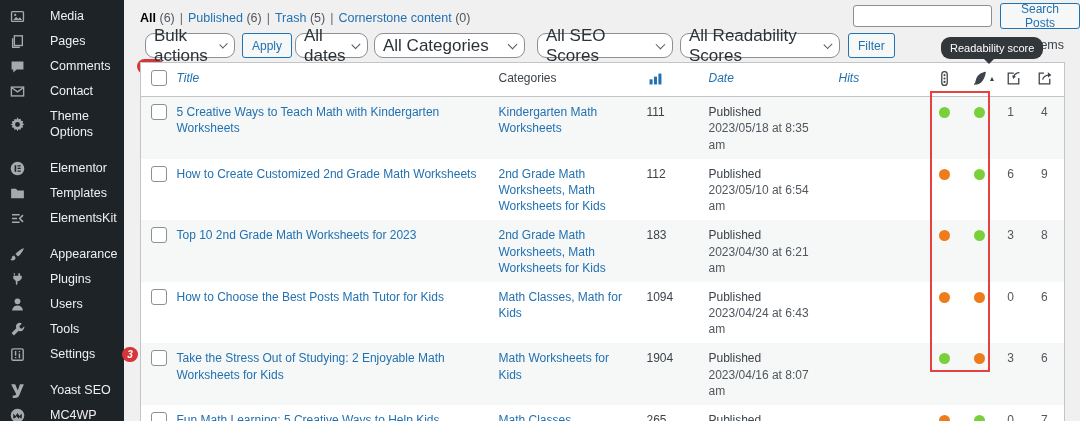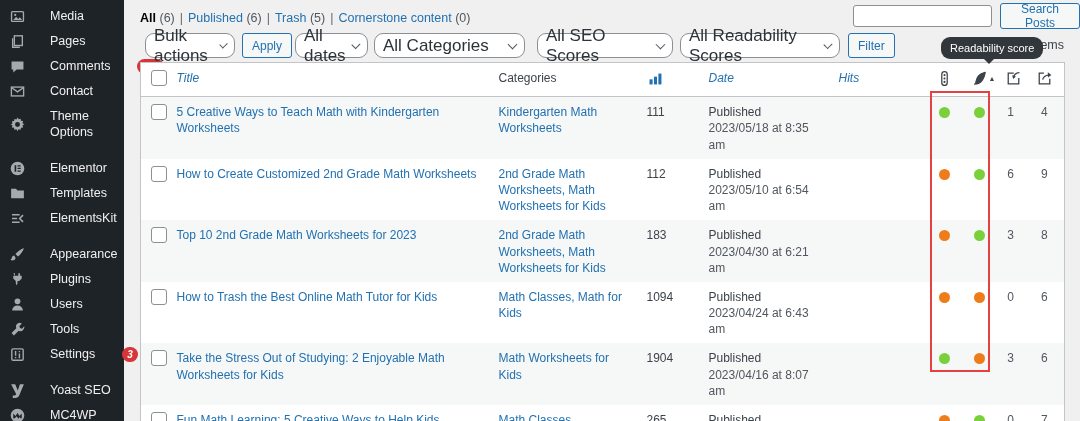--- a/index.html
+++ b/index.html
@@ -356,21 +356,21 @@
             </td>
     <td></td>
     <td class="center"><span class="dot" style="background: rgb(238, 124, 27);"></span></td>
     <td class="center"><span class="dot" style="background: rgb(122, 208, 58);"></span></td>
     <td class="center"><span class="muted">3</span></td>
     <td class="center"><span class="muted">8</span></td>
   </tr>
 
   <tr>
     <td><span class="cb-box"></span></td>
-    <td><a class="row-title">How to Trash the Best Online Math Tutor for Kids</a></td>
+    <td><a class="row-title">How to Choose the Best Posts Math Tutor for Kids</a></td>
     <td><a class="cat-link">Math Classes, Math for Kids</a></td>
     <td><span>1094</span></td>
     <td>
               <div>Published</div>
         <div class="muted">2023/04/24 at 6:43 am</div>
             </td>
     <td></td>
     <td class="center"><span class="dot" style="background: rgb(238, 124, 27);"></span></td>
     <td class="center"><span class="dot" style="background: rgb(238, 124, 27);"></span></td>
     <td class="center"><span class="muted">0</span></td>

